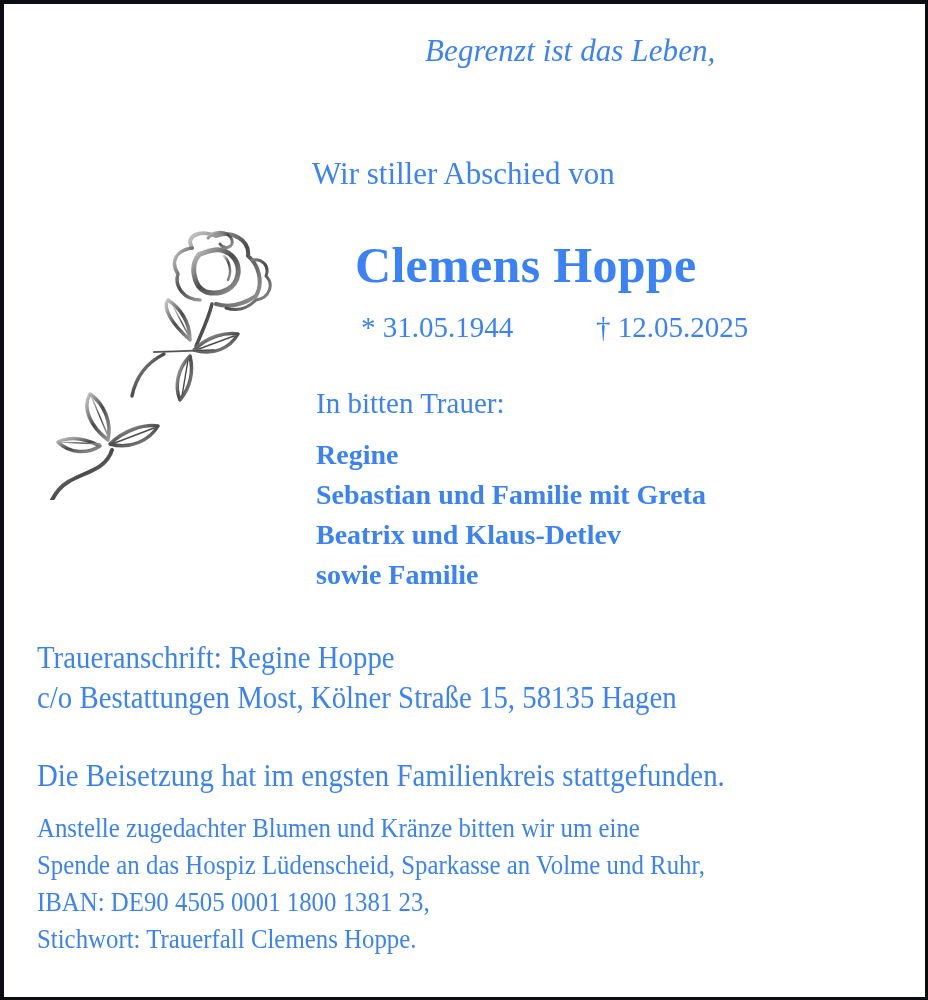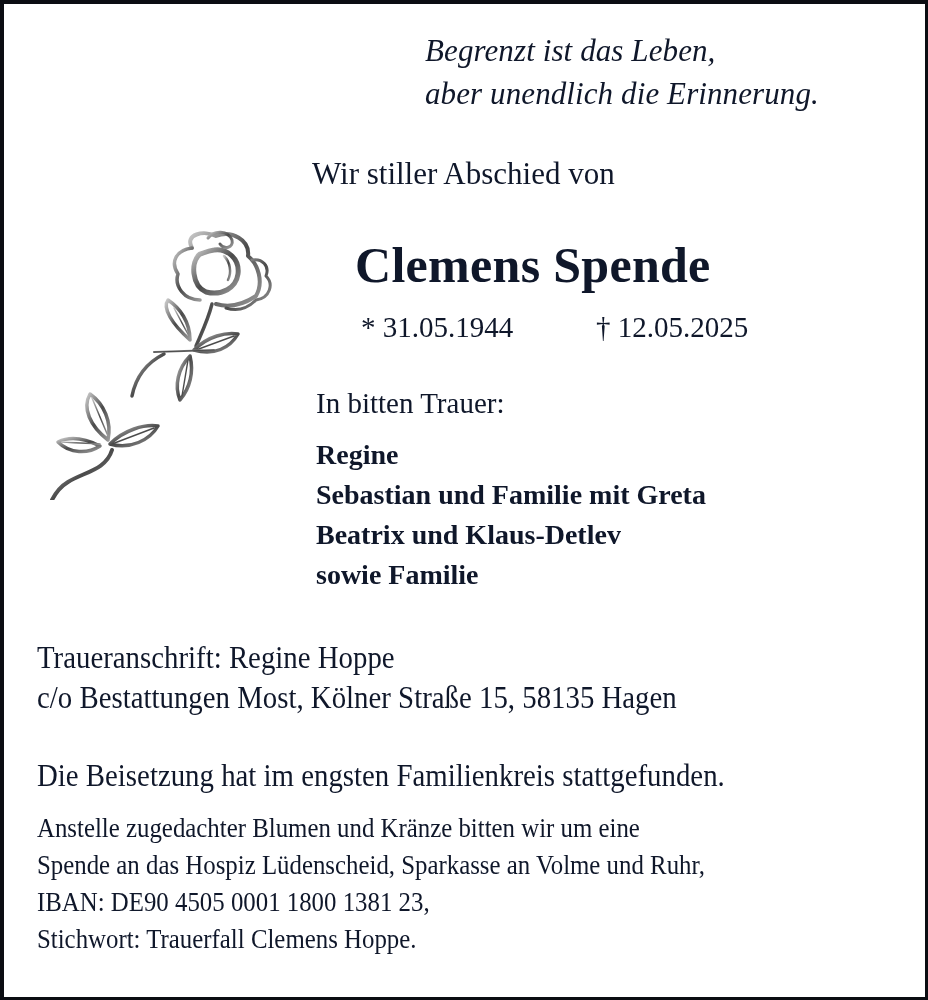--- a/index.html
+++ b/index.html
@@ -11,21 +11,21 @@
       position: relative;
       width: 928px;
       height: 1000px;
       box-sizing: border-box;
       background: #ffffff;
       border-top: 4px solid #0b0d12;
       border-left: 4px solid #0b0d12;
       border-right: 3px solid #0b0d12;
       border-bottom: 3px solid #0b0d12;
       overflow: hidden;
-      color: #0f172a;
+      color: #3b82f6;
       font-family: "Liberation Serif", "DejaVu Serif", serif;
     }
     .t {
       position: absolute;
       white-space: nowrap;
       line-height: 1;
       margin: 0;
     }
     .quote {
       font-style: italic;
@@ -66,21 +66,20 @@
       width: 235px;
       height: 300px;
     }
   </style>
 </head>
 <body>
 
 <div class="page">
 
   <div class="t quote" style="left:421px; top:31px;">Begrenzt ist das Leben,</div>
-  <div class="t quote" style="left:421px; top:74px;">aber unendlich die Erinnerung.</div>
 
   <div class="t intro" style="left:308px; top:154px;">Wir stiller Abschied von</div>
 
   <svg class="rose" viewBox="0 0 235 300">
     <defs>
       <linearGradient id="g1" x1="0" y1="0" x2="1" y2="1">
         <stop offset="0" stop-color="#c8c8c8"></stop>
         <stop offset="0.5" stop-color="#4a4a4a"></stop>
         <stop offset="1" stop-color="#9a9a9a"></stop>
       </linearGradient>
@@ -110,21 +109,21 @@
       <path d="M48 198 L64 236" stroke-width="1.5"></path>
       <path d="M66 244 C80 230 100 224 114 226 C106 240 86 250 66 244 Z" stroke-width="3.5"></path>
       <path d="M68 244 L110 228" stroke-width="1.5"></path>
       <path d="M56 246 C40 238 26 236 14 242 C26 254 44 254 56 246 Z" stroke-width="3.5"></path>
       <path d="M18 242 L56 244" stroke-width="1.5"></path>
 
       <path d="M68 250 C62 270 40 272 24 282 C14 288 10 296 8 300" stroke-width="4"></path>
     </g>
   </svg>
 
-  <div class="t name" style="left:351px; top:236px;">Clemens Spende</div>
+  <div class="t name" style="left:351px; top:236px;">Clemens Hoppe</div>
 
   <div class="t dates" style="left:357px; top:309px;">
     <span>*</span>
     <span>31.05.1944</span>
   </div>
   <div class="t dates" style="left:592px; top:309px;">
     <span>†</span>
     <span>12.05.2025</span>
   </div>
 

